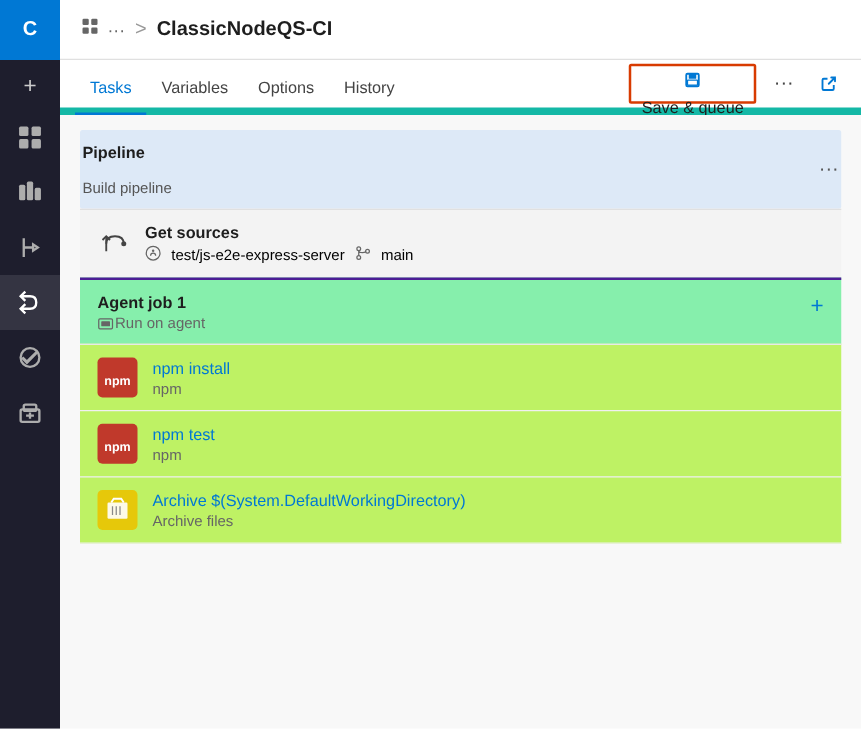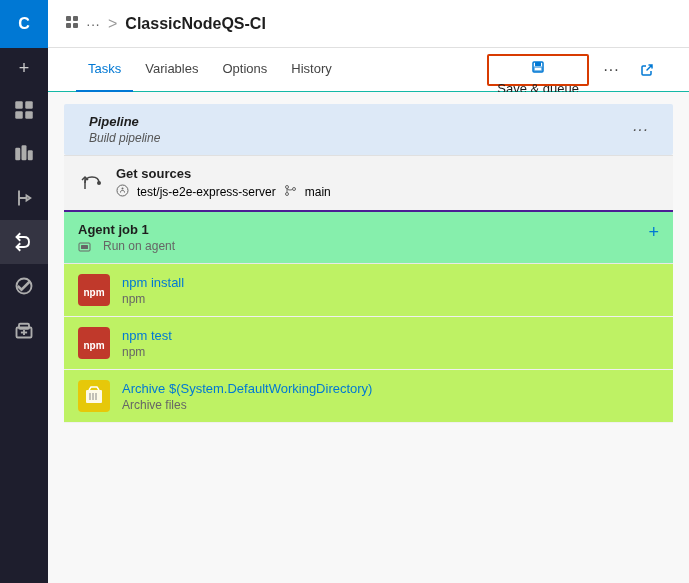--- a/index.html
+++ b/index.html
@@ -97,23 +97,22 @@
     .topbar-title {
       font-size: 16px;
       font-weight: 600;
       color: #1e1e1e;
     }
 
     
     .nav-tabs {
       height: 44px;
       display: flex;
-      align-items: center;
-      padding: 0 28px;
-      border-bottom: 1px solid #14b8a6;
+      padding: 0 12px;
+      border-bottom: 6px solid #14b8a6;
       gap: 0;
     }
     .nav-tab {
       padding: 0 12px;
       height: 44px;
       display: flex;
       align-items: center;
       cursor: pointer;
       color: #444;
       font-size: 13px;
@@ -180,36 +179,35 @@
       flex: 1;
       overflow-y: auto;
       background: #f8f8f8;
       padding: 12px 16px;
     }
 
     
     .pipeline-card {
       background: #dde9f7;
       border-radius: 2px;
-      padding: 10px 25px;
+      padding: 10px 2px;
       display: flex;
       align-items: center;
       justify-content: space-between;
       margin-bottom: 0;
-      font-style: italic;
     }
     .pipeline-card-info .title {
       font-size: 13px;
       font-weight: 600;
       color: #1e1e1e;
     }
     .pipeline-card-info .subtitle {
       font-size: 12px;
       color: #555;
-      margin-top: 2px;
+      margin-top: 14px;
     }
     .pipeline-card-more {
       color: #555;
       cursor: pointer;
       font-size: 16px;
     }
 
     
     .sources-row {
       background: #f3f3f3;
@@ -255,21 +253,21 @@
       font-size: 13px;
       font-weight: 600;
       color: #1e1e1e;
     }
     .agent-job-info .subtitle {
       font-size: 12px;
       color: #666;
       margin-top: 2px;
       display: flex;
       align-items: center;
-      gap: 12px;
+      gap: 1px;
     }
     .agent-job-add {
       color: #0078d4;
       font-size: 18px;
       cursor: pointer;
     }
 
     
     .task-list {
       background: #bef264;

